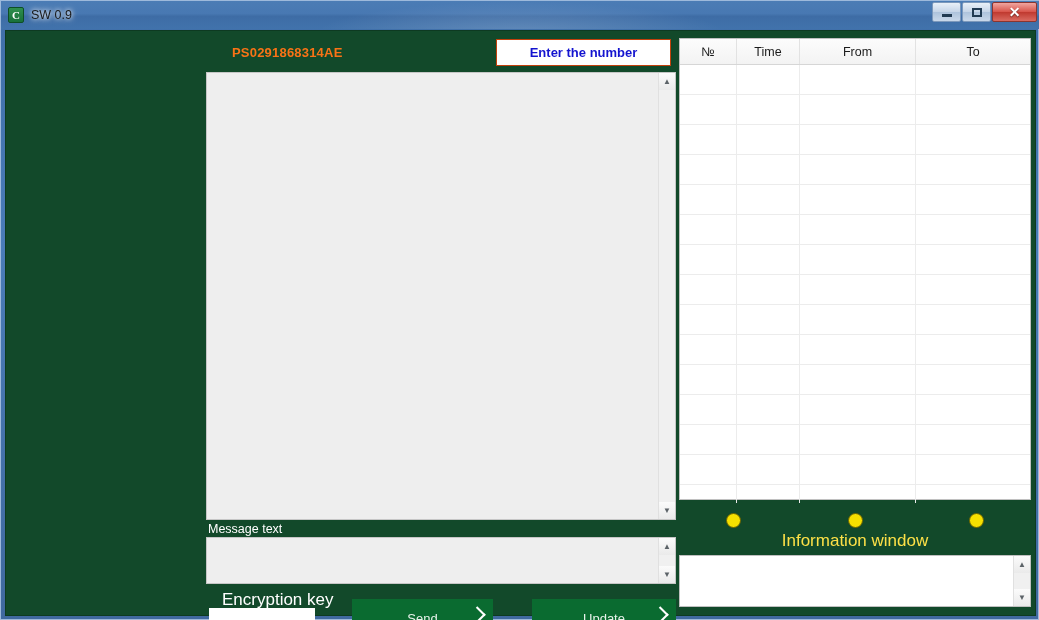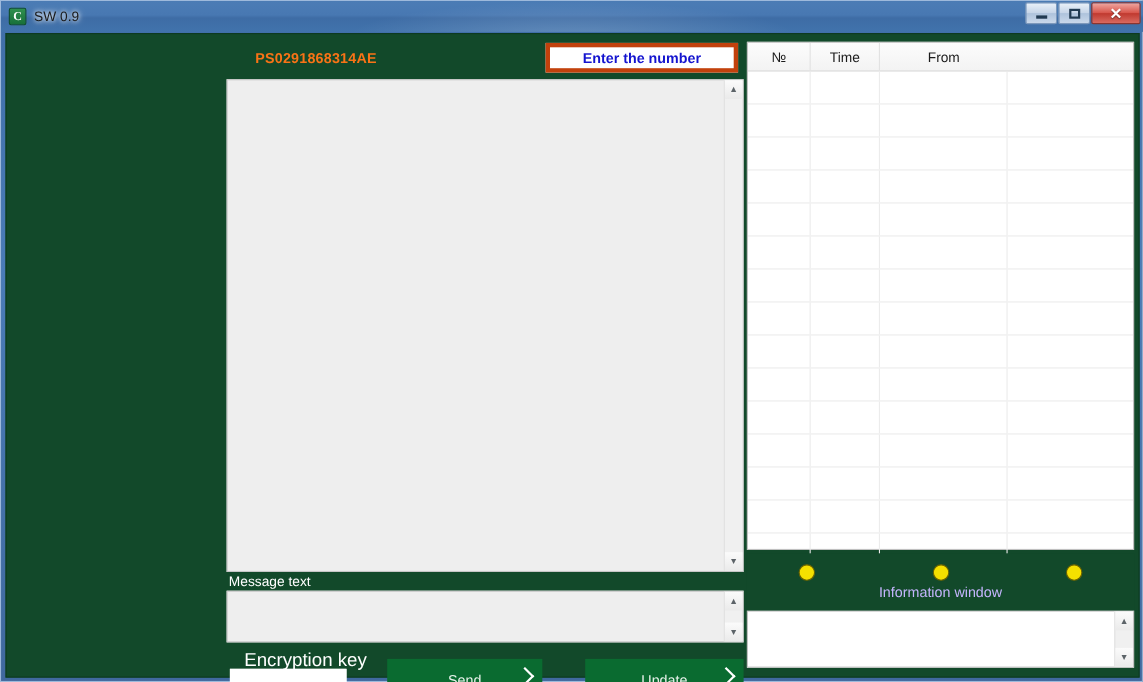--- a/index.html
+++ b/index.html
@@ -100,21 +100,21 @@
     background: repeating-linear-gradient(90deg,#8d8d8d 0 1px,transparent 1px 3px); }
 
   
   #center { position: absolute; left: 200px; top: 7px; width: 470px; height: 571px; }
   #num-row { height: 29px; display: flex; align-items: center; justify-content: space-between; }
   #phone-number {
     color: #f97316; font-size: 13px; font-weight: bold; letter-spacing: .2px;
     padding-left: 26px;
   }
   #enter-number-btn {
-    width: 175px; height: 27px; background: #ffffff; border: 4px solid #c2410c;
+    width: 175px; height: 27px; background: #ffffff; border: 1px solid #c2410c;
     color: #1414cf; font-size: 13px; font-weight: bold;
     display: flex; align-items: center; justify-content: center;
     margin-right: 5px;
   }
   #msg-display {
     position: absolute; left: 0; top: 34px; width: 470px; height: 448px;
     background: #eeeeee; border: 1px solid #c6c6c6;
     display: flex;
   }
   .msg-body { flex: 1; }
@@ -191,21 +191,21 @@
     margin-top: 3px; width: 352px; height: 52px; background: #12492a;
     position: relative;
   }
   .lamp {
     position: absolute; top: 10px; width: 15px; height: 15px; border-radius: 50%;
     background: #f5e000; border: 1px solid #6b6300;
   }
   #lamp-1 { left: 47px; } #lamp-2 { left: 169px; } #lamp-3 { left: 290px; }
   #info-label {
     position: absolute; left: 0; top: 28px; width: 352px; text-align: center;
-    color: #c4b5fd; font-size: 13px;
+    color: #fde047; font-size: 17px;
   }
   #info-panel {
     width: 352px; height: 52px; background: #ffffff; border: 1px solid #c0c0c0;
     display: flex;
   }
 </style>
 </head>
 <body>
 
 <div id="window">
@@ -266,20 +266,21 @@
         </div>
       </div>
     </div>
 
     <div id="right">
       <div id="log-table">
         <div id="log-head">
           <div class="col-no">№</div>
           <div class="col-time">Time</div>
           <div class="col-from">From</div>
+          <div class="col-to">To</div>
         </div>
         <div id="log-body">
             <div class="log-row">
               <div class="col-no"></div>
               <div class="col-time"></div>
               <div class="col-from"></div>
               <div class="col-to"></div>
             </div>
             <div class="log-row">
               <div class="col-no"></div>

